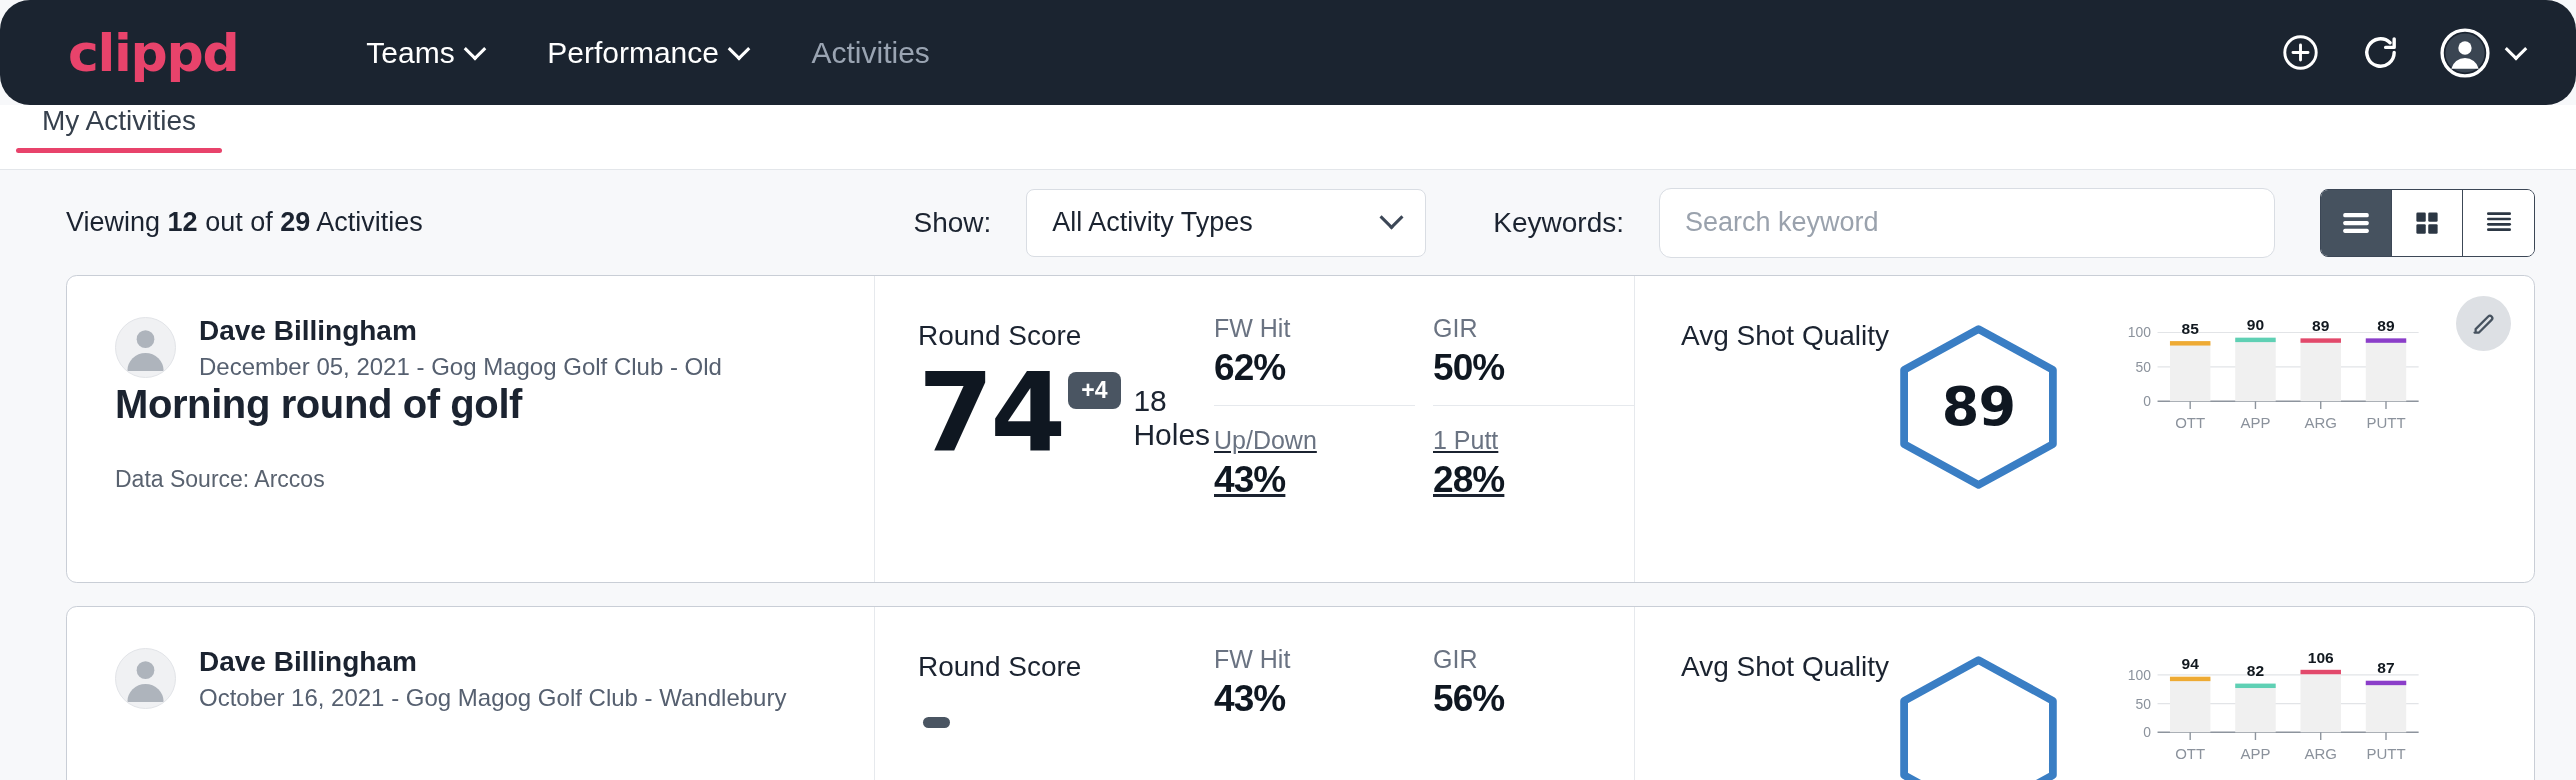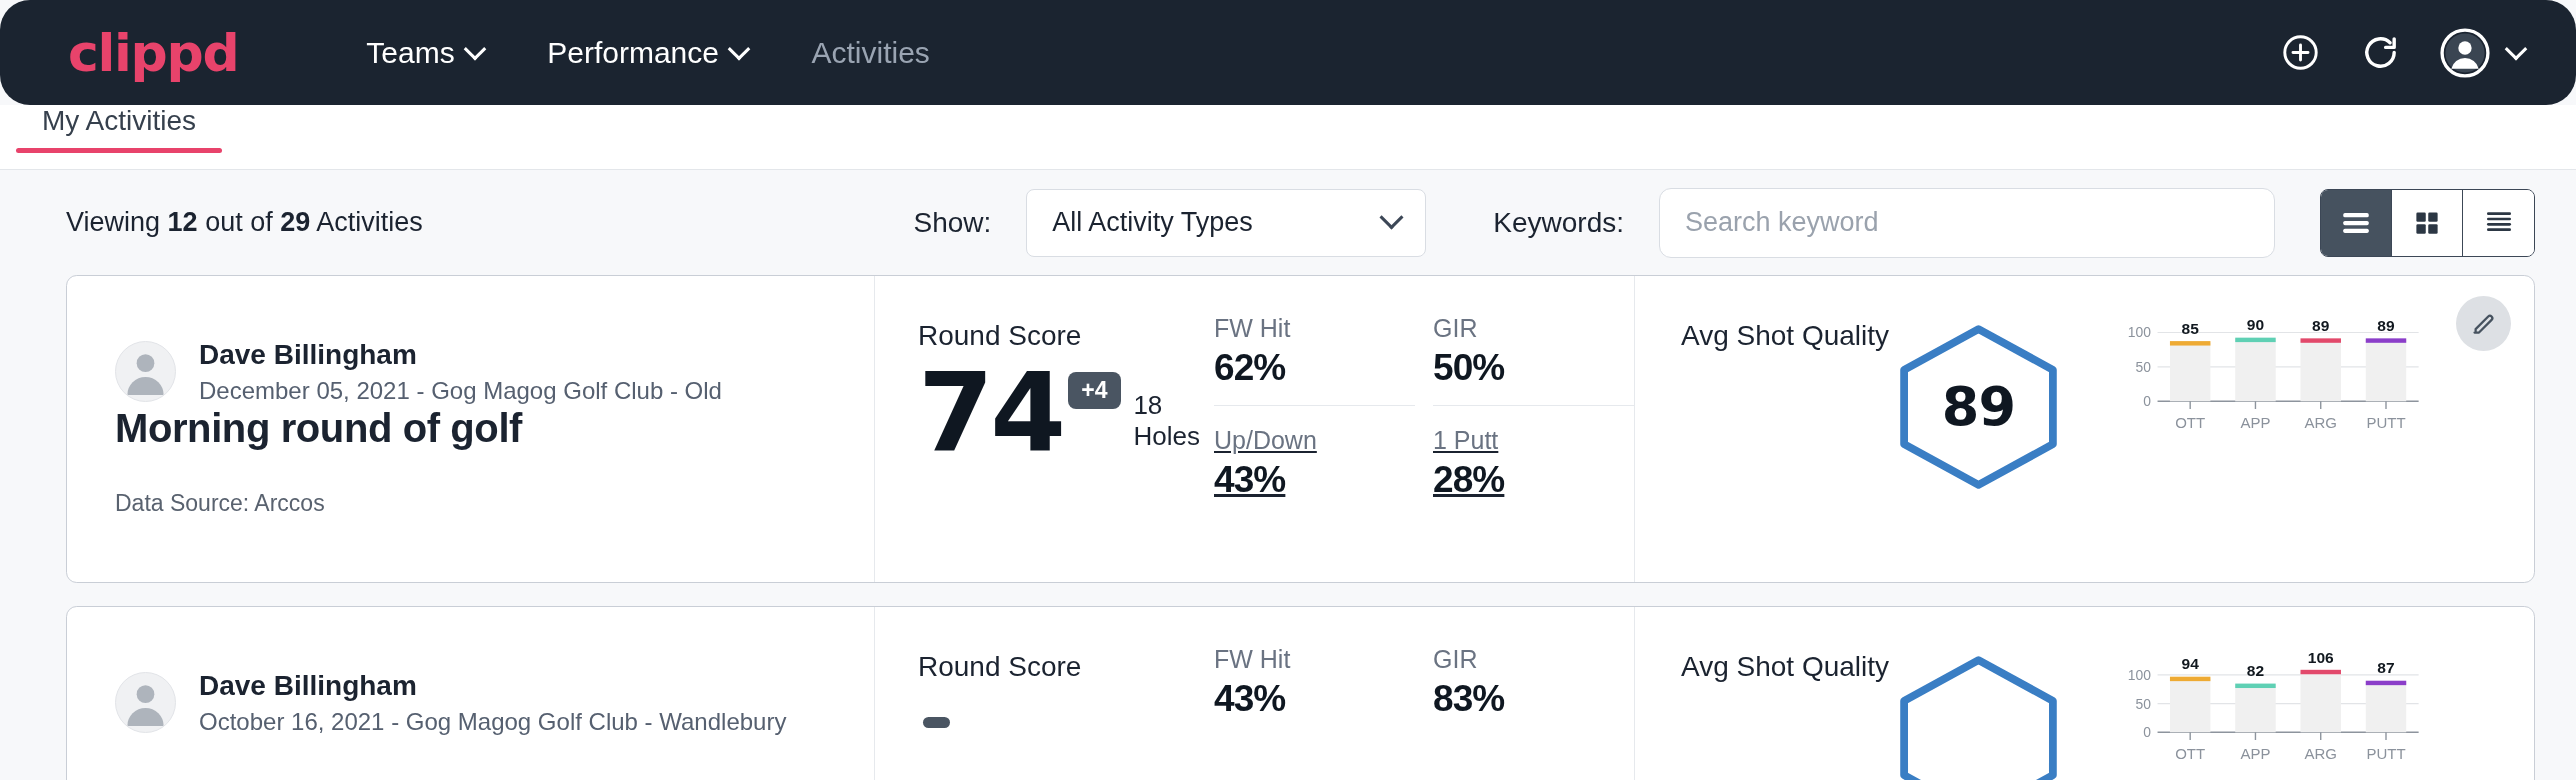--- a/index.html
+++ b/index.html
@@ -148,21 +148,21 @@
     position:relative;
     margin-bottom:23px;
     overflow:hidden;
   }
   .col-left {
     width:808px;
     padding:37px 0 0 48px;
     border-right:0.9px solid #e6e9ed;
     flex-shrink:0;
   }
-  .person { display:flex; align-items:center; gap:23px;margin-top:24px; }
+  .person { display:flex; align-items:center; gap:23px; }
   .pavatar {
     width:61px; height:61px;
     border-radius:50%;
     background:#f0f1f3;
     border:0.9px solid #e2e4e8;
     display:flex; align-items:flex-end; justify-content:center;
     overflow:hidden;
     flex-shrink:0;
   }
   .pname { font-size:28px; font-weight:700; color:#1b2330; line-height:1.25; }
@@ -180,21 +180,21 @@
   }
   .badge {
     background:#4a5562; color:#fff;
     font-size:23px; font-weight:700;
     border-radius:8px;
     padding:5.4px 13.4px;
     margin-left:5.4px;
     align-self:flex-start;
     margin-top:10.7px;
   }
-  .holes { font-size:26px; color:#1b2330; margin-left:12.5px; padding-bottom:12.5px; }
+  .holes { font-size:30px; color:#1b2330; margin-left:12.5px; padding-bottom:12.5px; }
 
   .col-stats {
     width:420px;
     padding:37px 0 0 0;
     display:grid;
     grid-template-columns:1fr 1fr;
     grid-template-rows:auto auto;
     column-gap:18px;
     align-content:start;
     flex-shrink:0;
@@ -447,21 +447,21 @@
       </div>
     </div>
 
     <div class="col-stats">
       <div class="stat">
         <div class="stat-label">FW Hit</div>
         <div class="stat-val">43%</div>
       </div>
       <div class="stat">
         <div class="stat-label">GIR</div>
-        <div class="stat-val">83%</div>
+        <div class="stat-val">56%</div>
       </div>
     </div>
 
     <div class="col-quality">
       <div class="sect-label">Avg Shot Quality</div>
       <div class="quality-body">
         <div class="hexwrap">
           <svg width="179" height="170" viewBox="0 0 100 96">
             <polygon points="50,4 92,27 92,69 50,92 8,69 8,27" fill="#ffffff" stroke="#3a7ec4" stroke-width="4.4" stroke-linejoin="round"></polygon>
           </svg>

